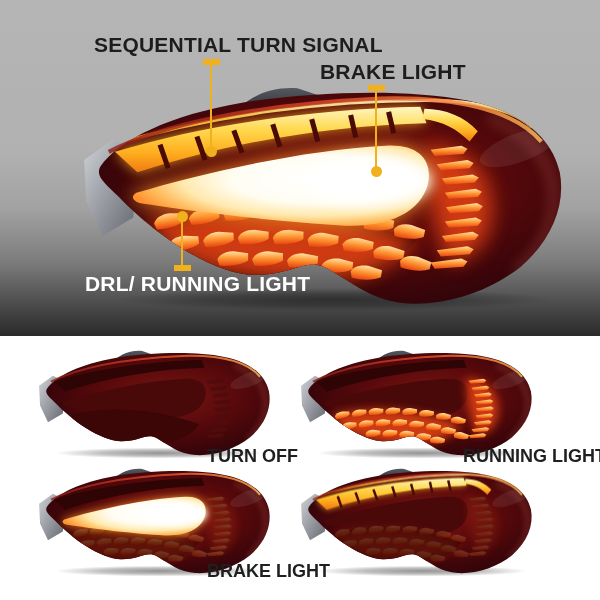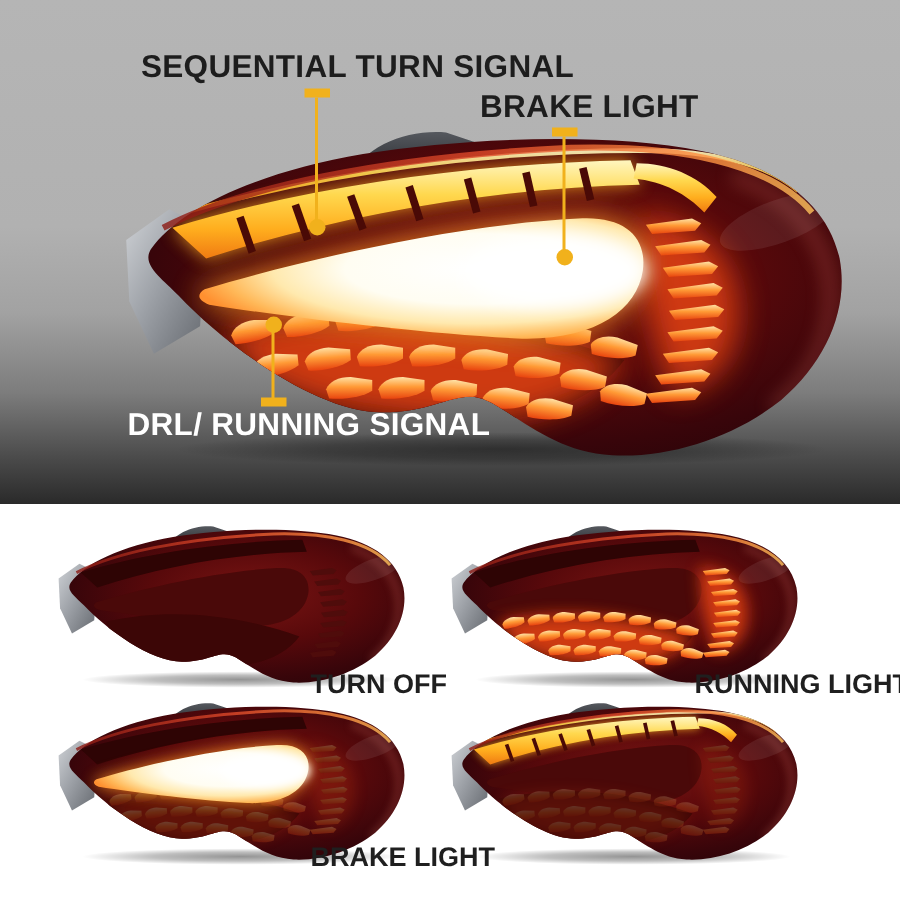--- a/index.html
+++ b/index.html
@@ -231,21 +231,21 @@
     <div class="co-dot co1-dot"></div>
 
     <div class="co-label co2-label">BRAKE LIGHT</div>
     <div class="co-bar co2-bar"></div>
     <div class="co-line co2-line"></div>
     <div class="co-dot co2-dot"></div>
 
     <div class="co-dot co3-dot"></div>
     <div class="co-line co3-line"></div>
     <div class="co-bar co3-bar"></div>
-    <div class="co-label light co3-label">DRL/ RUNNING SIGNAL</div>
+    <div class="co-label light co3-label">DRL/ RUNNING LIGHT</div>
   </section>
 
   <section class="modes">
     <svg class="lampart mode-lamp lamp-off m-off" viewBox="0 0 480 220">
         <use href="#lamp"></use>
       </svg>
     <div class="mode-label lbl-off">TURN OFF</div>
 
     <svg class="lampart mode-lamp lamp-running m-running" viewBox="0 0 480 220">
         <use href="#lamp"></use>

